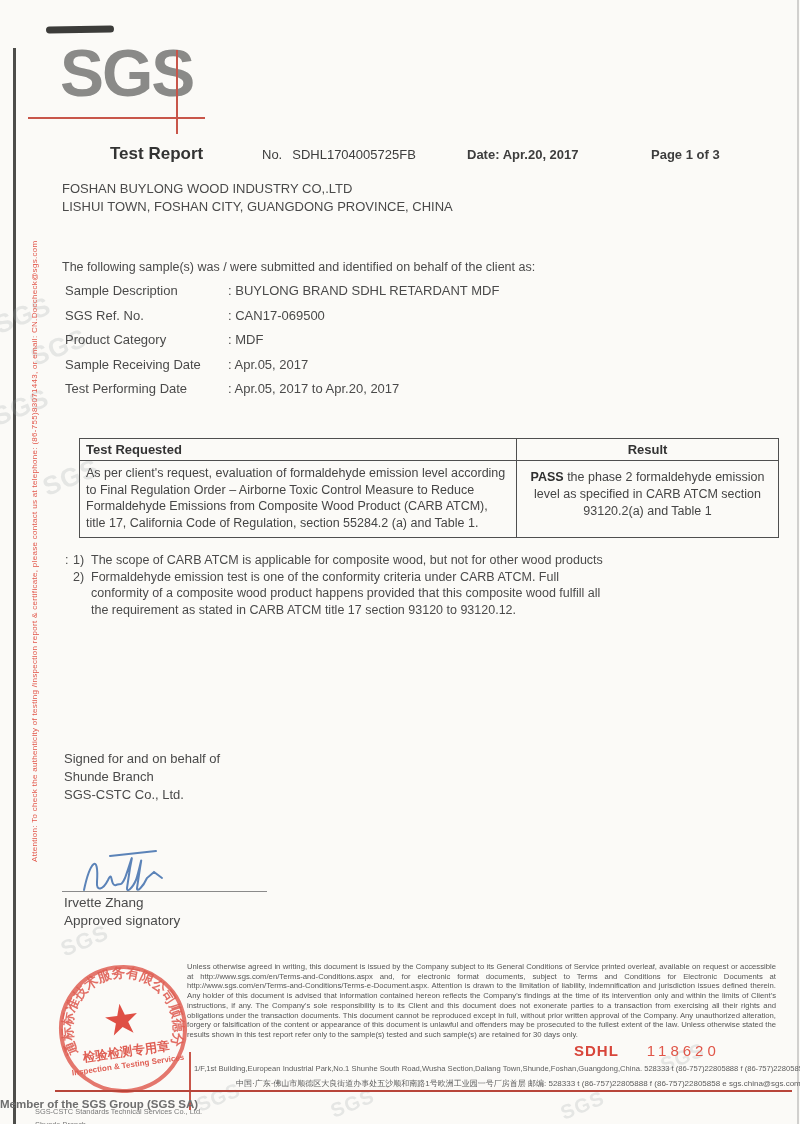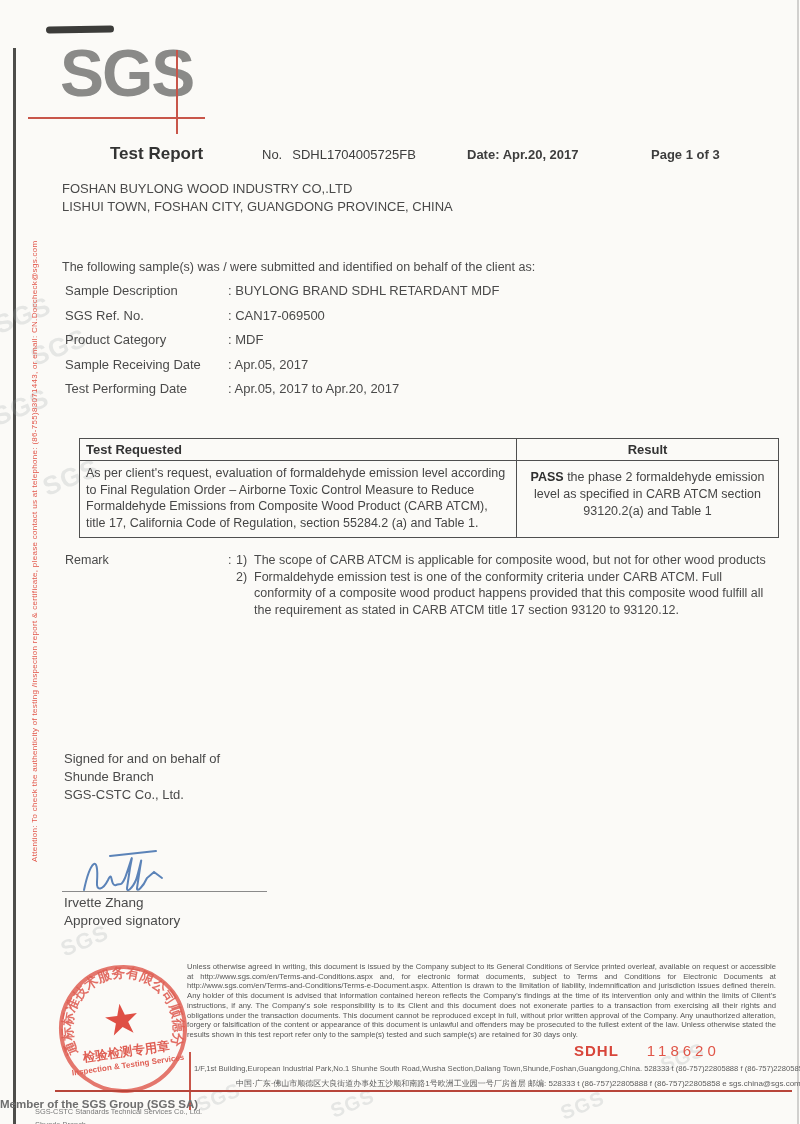--- a/index.html
+++ b/index.html
@@ -141,21 +141,20 @@
       <th class="th-right">Result</th>
     </tr>
     <tr>
       <td class="td-left">As per client's request, evaluation of formaldehyde emission level according to Final Regulation Order – Airborne Toxic Control Measure to Reduce Formaldehyde Emissions from Composite Wood Product (CARB ATCM), title 17, California Code of Regulation, section 55284.2 (a) and Table 1.</td>
       <td class="td-right"><b>PASS</b><span> the phase 2 formaldehyde emission level as specified in CARB ATCM section 93120.2(a) and Table 1</span></td>
     </tr>
   </tbody>
     </table>
 
   <div class="abs remark">
-    <div class="rlabel">Remark</div>
     <div class="rcolon">:</div>
     <div class="ritems">
       <div class="ritem">
         <div class="rno">1)</div>
         <div class="rtext">The scope of CARB ATCM is applicable for composite wood, but not for other wood products</div>
       </div>
       <div class="ritem">
         <div class="rno">2)</div>
         <div class="rtext">Formaldehyde emission test is one of the conformity criteria under CARB ATCM. Full conformity of a composite wood product happens provided that this composite wood fulfill all the requirement as stated in CARB ATCM title 17 section 93120 to 93120.12.</div>
       </div>

